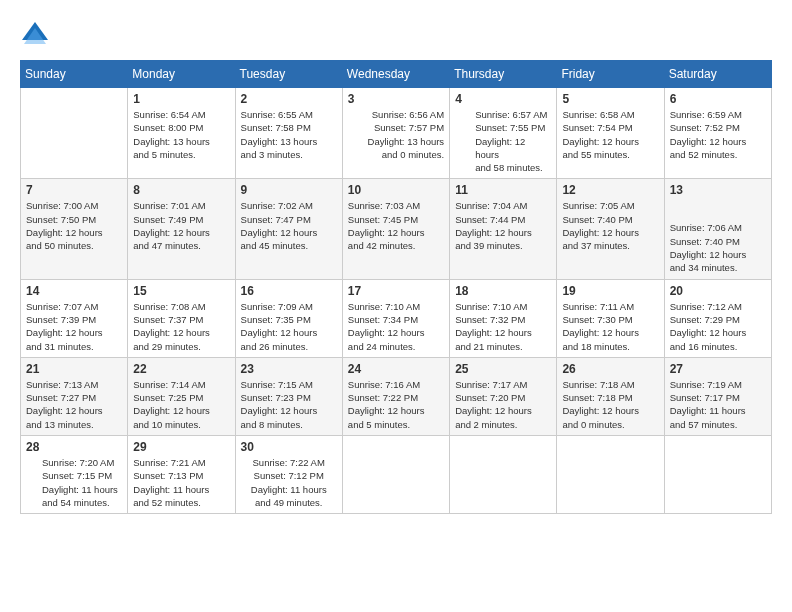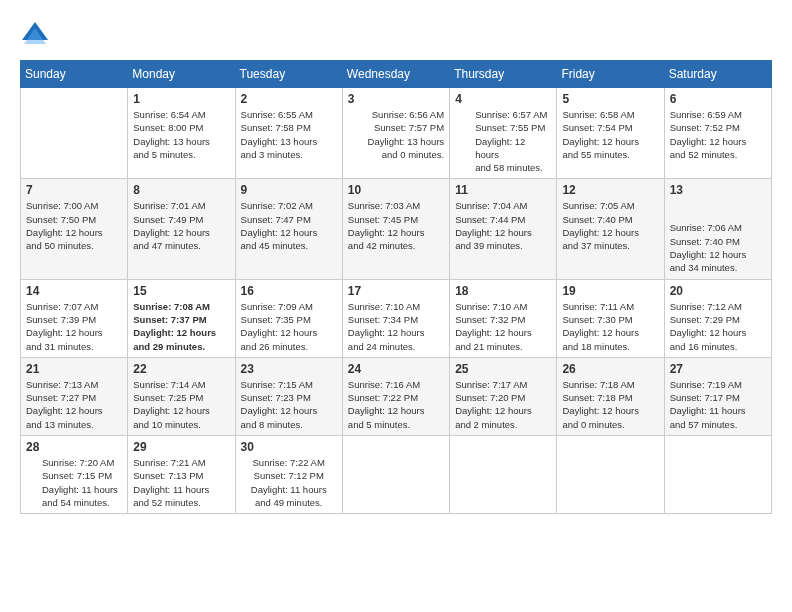--- a/index.html
+++ b/index.html
@@ -221,21 +221,21 @@
       <tr>
         <td>
           <span class="day-number">14</span>
           <div class="day-info" style="white-space: pre-line;">Sunrise: 7:07 AM
 Sunset: 7:39 PM
 Daylight: 12 hours
 and 31 minutes.</div>
         </td>
         <td>
           <span class="day-number">15</span>
-          <div class="day-info" style="white-space: pre-line; font-weight: bold;">Sunrise: 7:08 AM
+          <div class="day-info" style="white-space: pre-line;">Sunrise: 7:08 AM
 Sunset: 7:37 PM
 Daylight: 12 hours
 and 29 minutes.</div>
         </td>
         <td>
           <span class="day-number">16</span>
           <div class="day-info" style="white-space: pre-line;">Sunrise: 7:09 AM
 Sunset: 7:35 PM
 Daylight: 12 hours
 and 26 minutes.</div>

